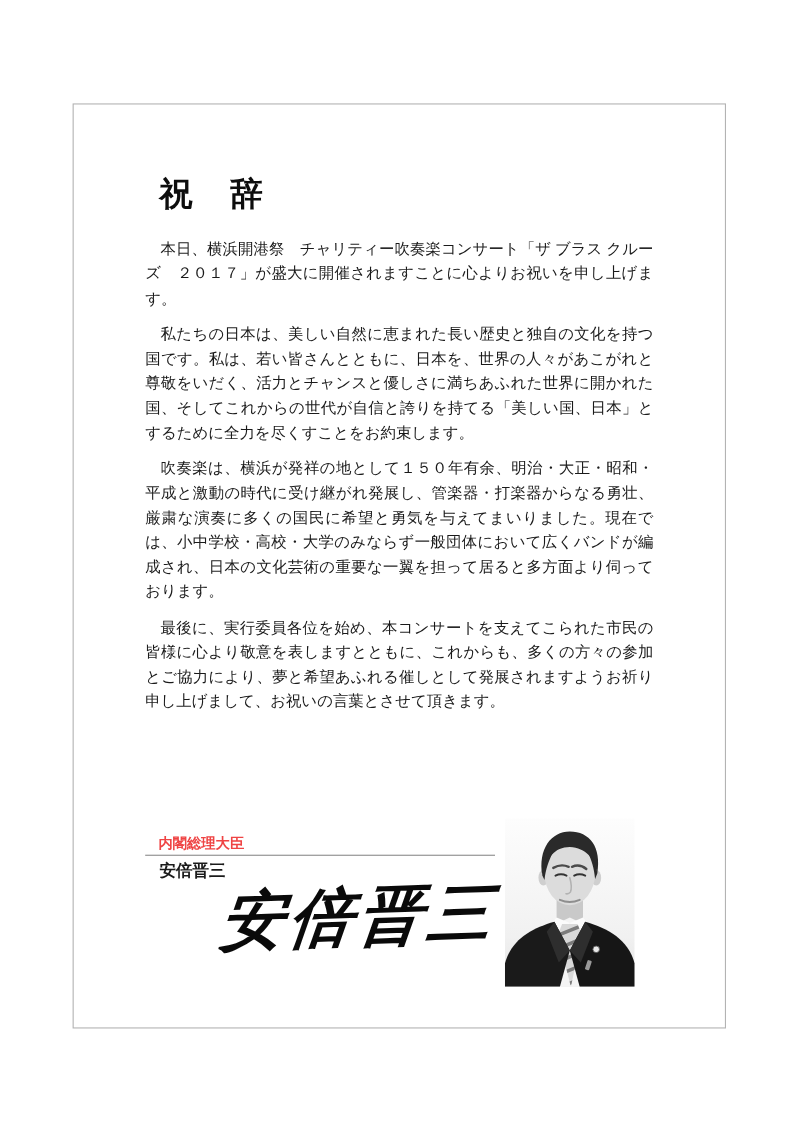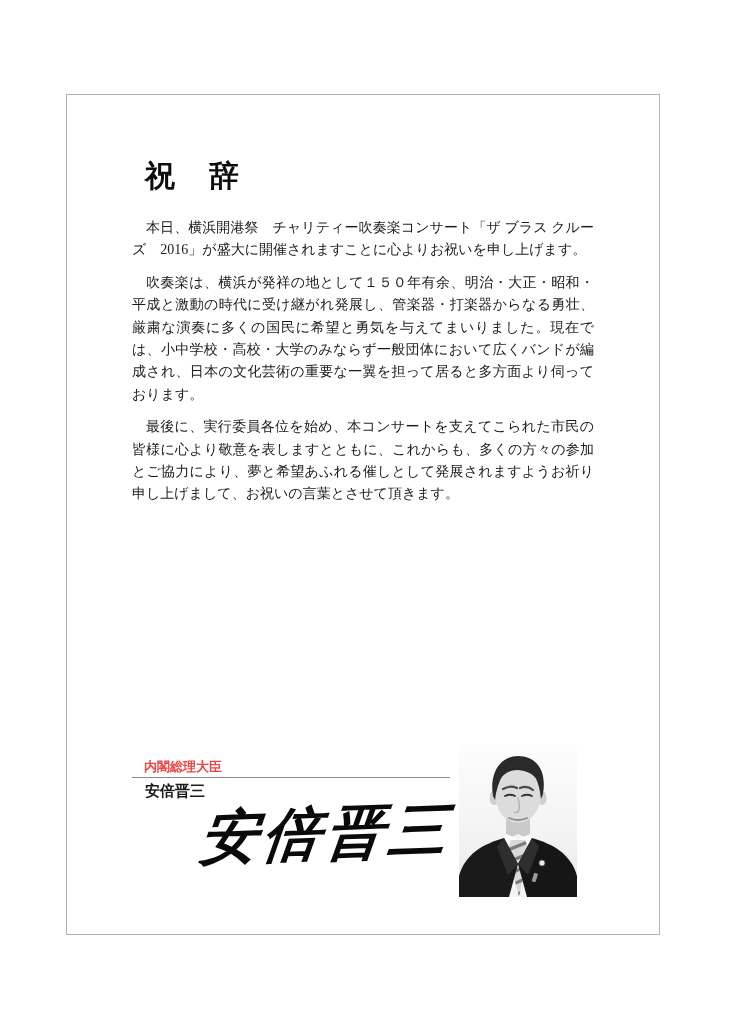--- a/index.html
+++ b/index.html
@@ -107,21 +107,22 @@
 </head>
 <body>
 
 <div class="canvas">
 
   <div class="frame"></div>
 
   <h1 class="doc-title">祝　辞</h1>
 
   <div class="body-text">
-    <p>本日、横浜開港祭　チャリティー吹奏楽コンサート「ザ ブラス クルーズ　2016」が盛大に開催されますことに心よりお祝いを申し上げます。</p>
+    <p>本日、横浜開港祭　チャリティー吹奏楽コンサート「ザ ブラス クルーズ　２０１７」が盛大に開催されますことに心よりお祝いを申し上げます。</p>
+    <p>私たちの日本は、美しい自然に恵まれた長い歴史と独自の文化を持つ国です。私は、若い皆さんとともに、日本を、世界の人々があこがれと尊敬をいだく、活力とチャンスと優しさに満ちあふれた世界に開かれた国、そしてこれからの世代が自信と誇りを持てる「美しい国、日本」とするために全力を尽くすことをお約束します。</p>
     <p>吹奏楽は、横浜が発祥の地として１５０年有余、明治・大正・昭和・平成と激動の時代に受け継がれ発展し、管楽器・打楽器からなる勇壮、厳粛な演奏に多くの国民に希望と勇気を与えてまいりました。現在では、小中学校・高校・大学のみならず一般団体において広くバンドが編成され、日本の文化芸術の重要な一翼を担って居ると多方面より伺っております。</p>
     <p>最後に、実行委員各位を始め、本コンサートを支えてこられた市民の皆様に心より敬意を表しますとともに、これからも、多くの方々の参加とご協力により、夢と希望あふれる催しとして発展されますようお祈り申し上げまして、お祝いの言葉とさせて頂きます。</p>
   </div>
 
   <div class="sig-title">内閣総理大臣</div>
 
   <div class="sig-rule"></div>
 
   <div class="sig-name">安倍晋三</div>
 

